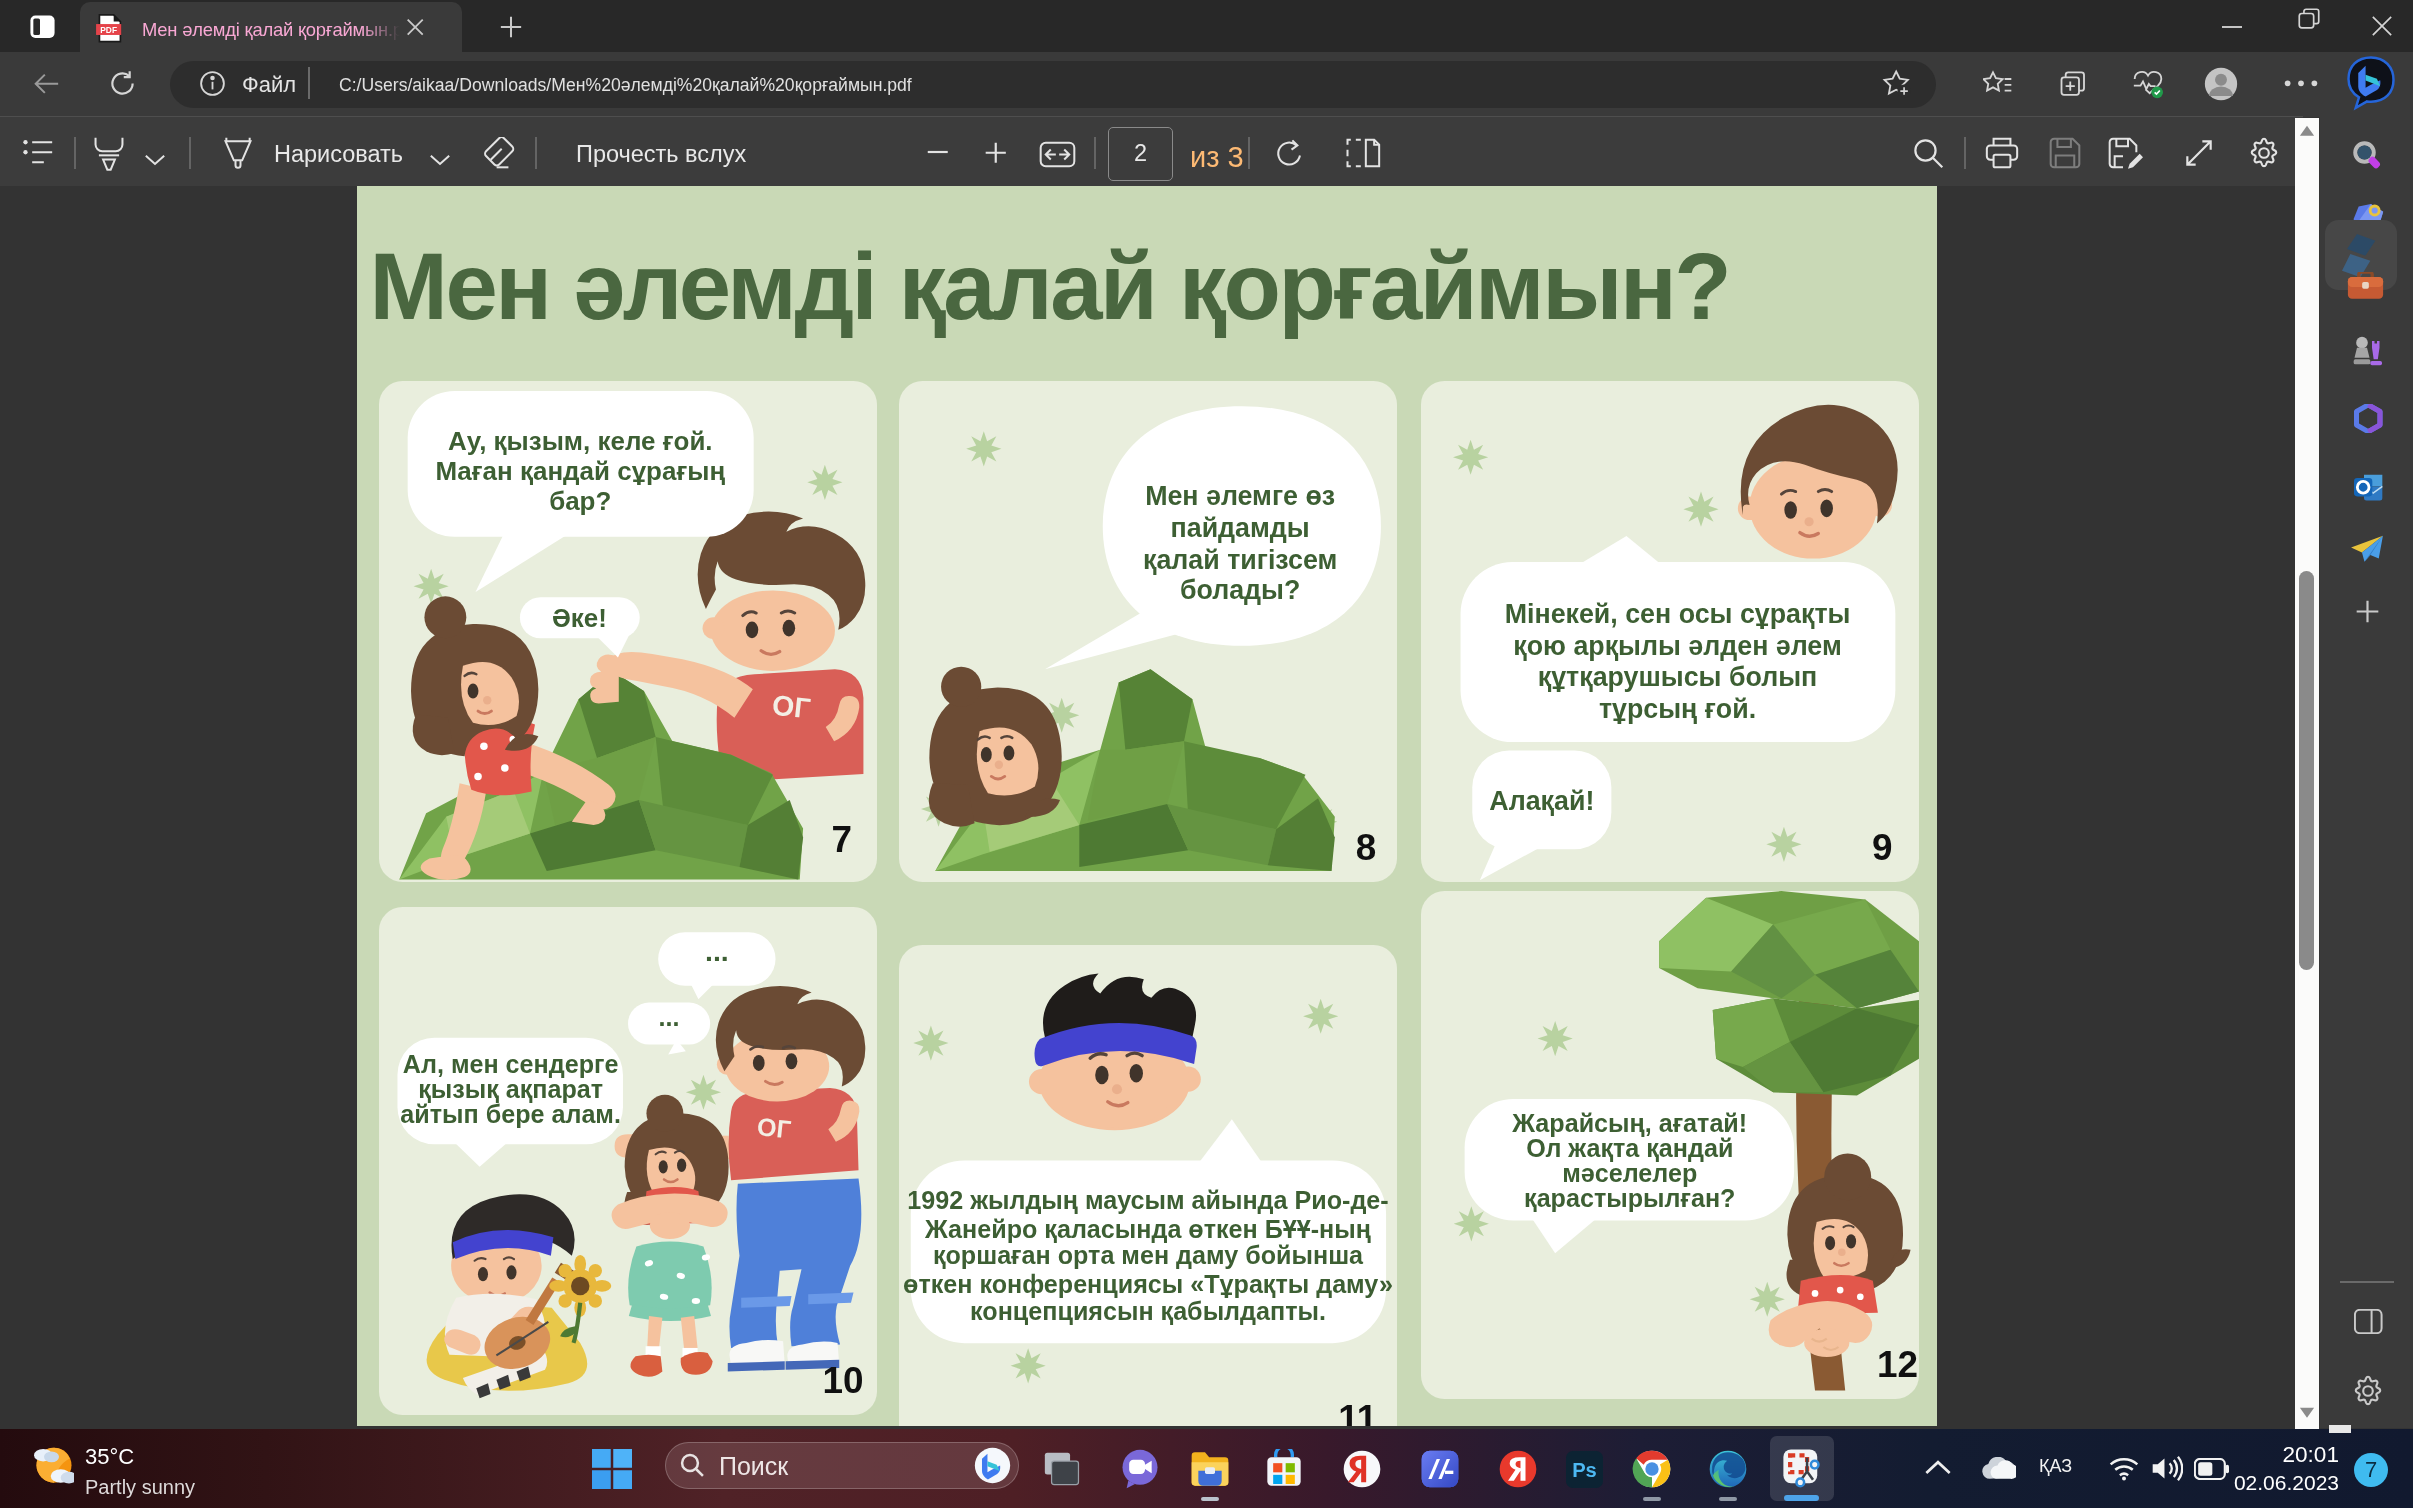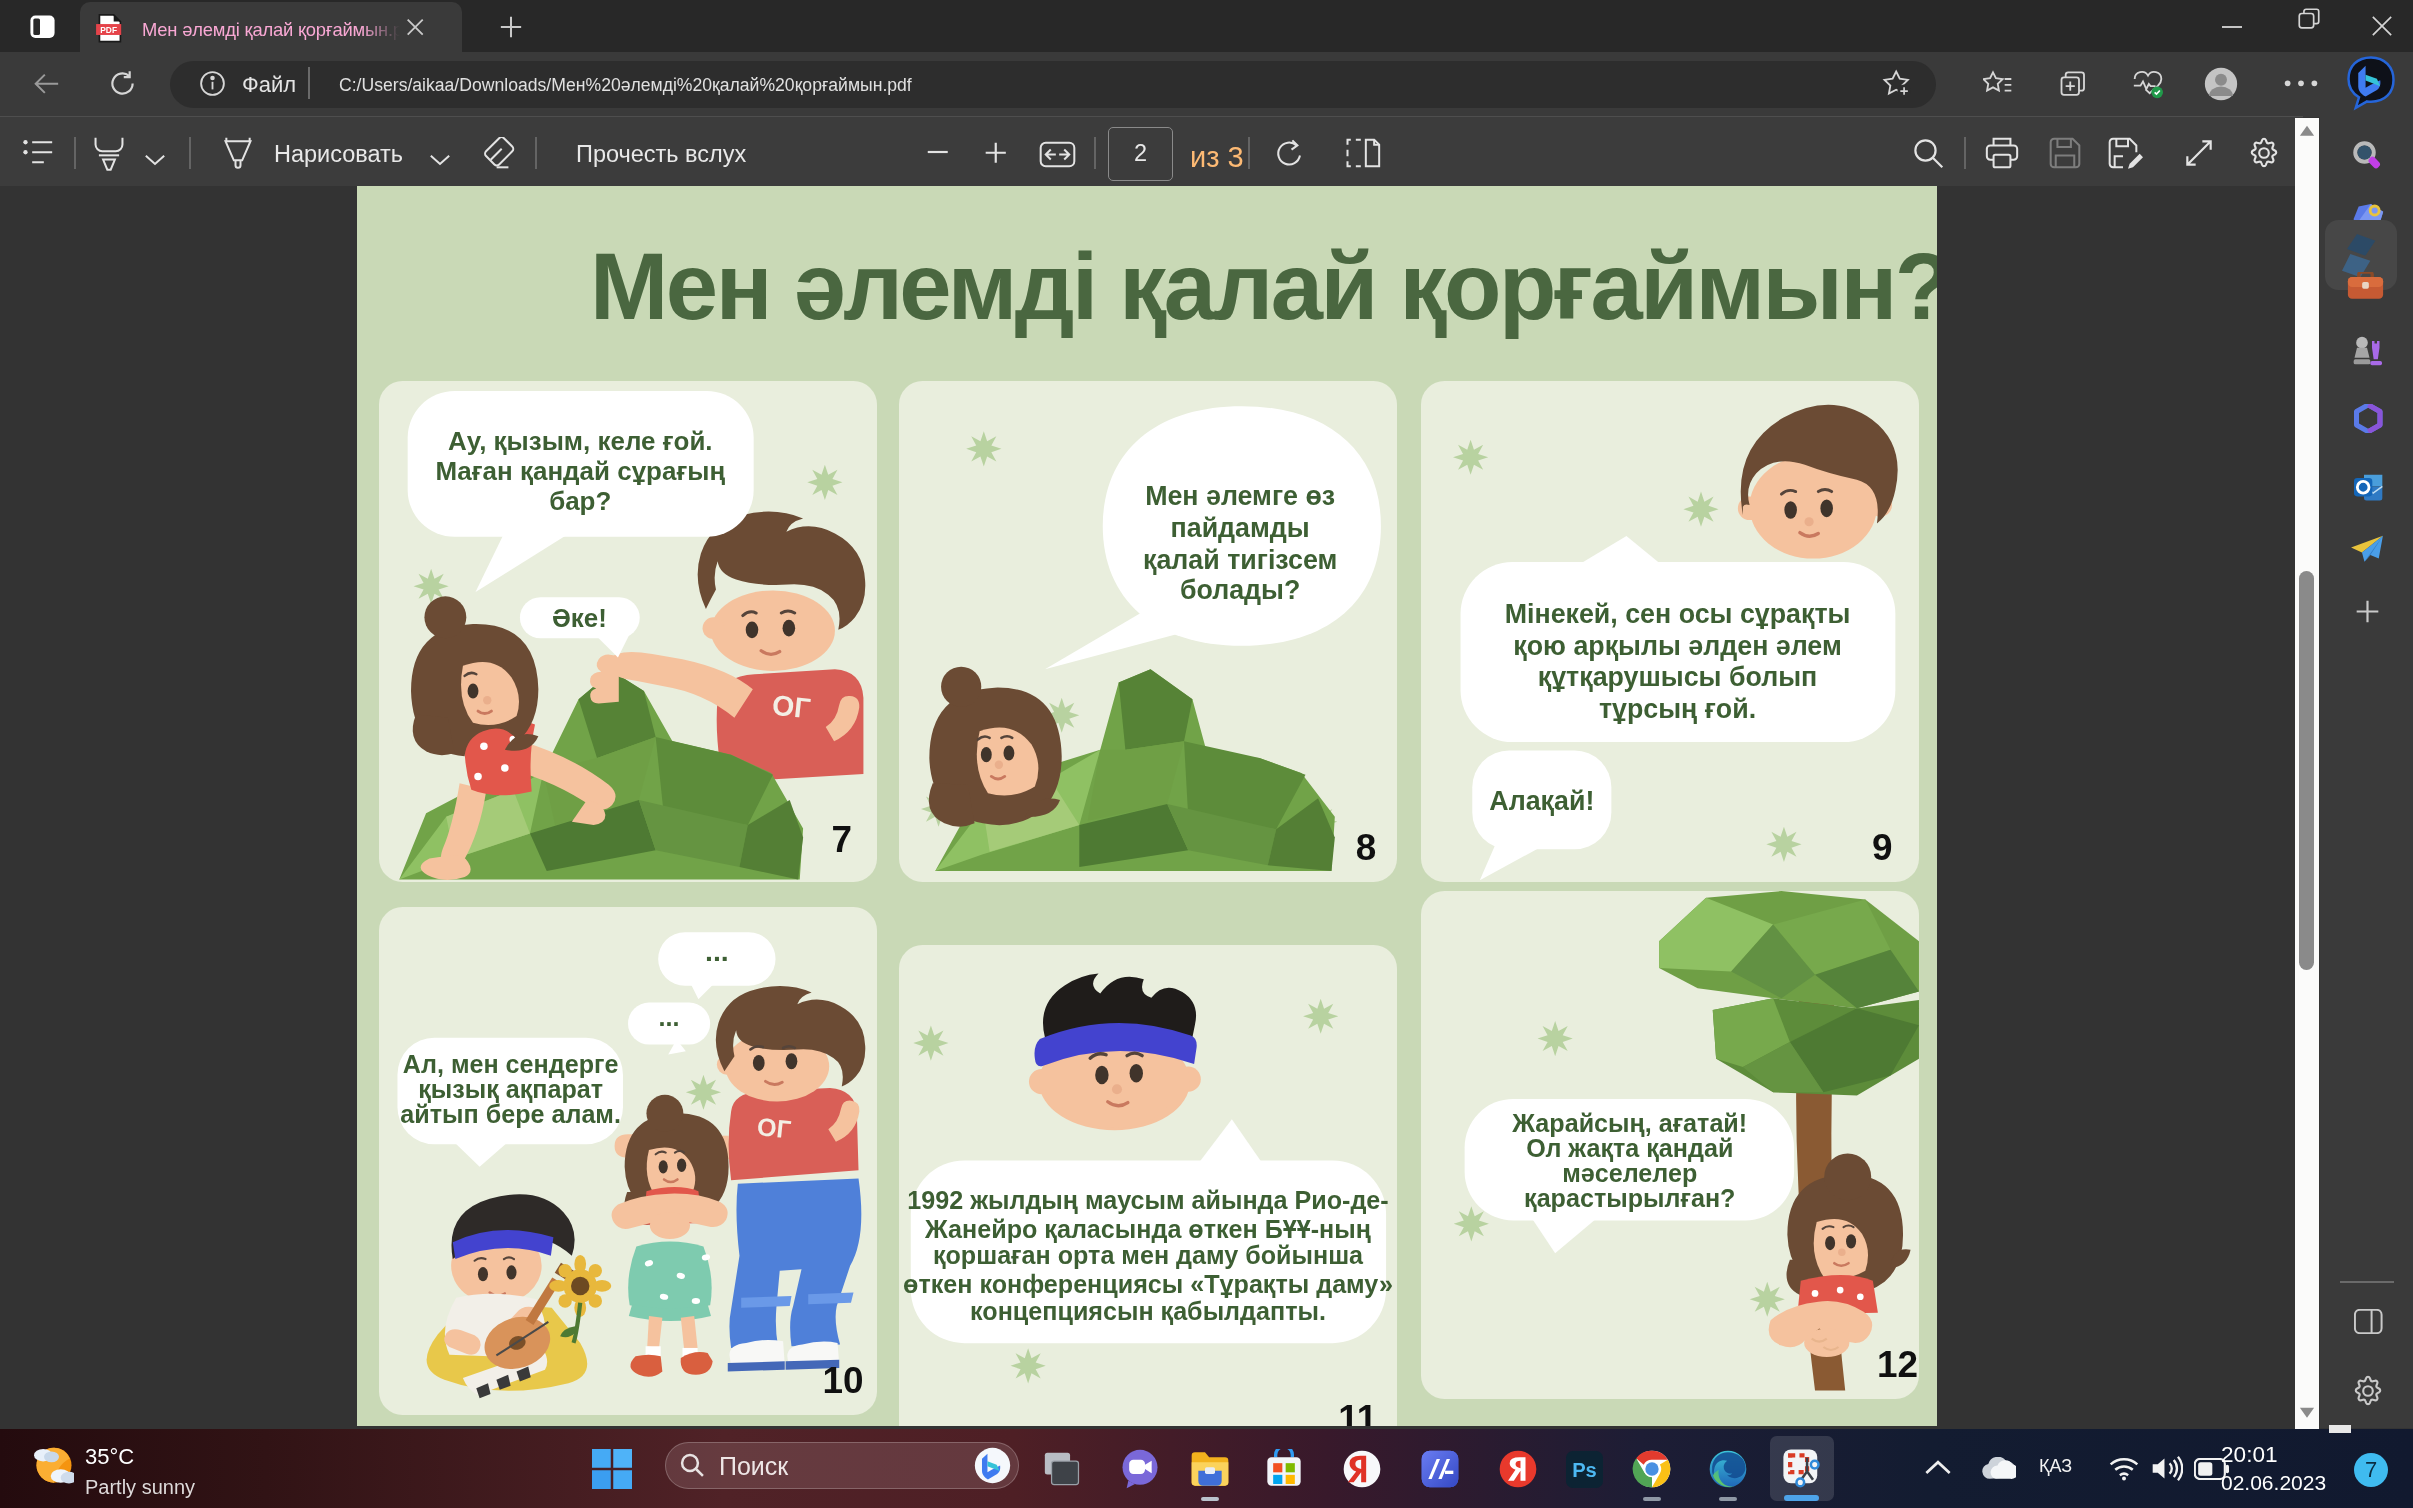--- a/index.html
+++ b/index.html
@@ -215,21 +215,21 @@
     <path d="M22 4 h10 v10 M32 4 L4 32 M4 22 v10 h10"></path>
   </svg>
 
 <svg class="abs" style="left:2248px;top:137px" width="32" height="32" viewBox="0 0 24 24" fill="none" stroke="#e3e3e3" stroke-width="1.6">
 <path d="M10.6 2.3 a1.5 1.5 0 0 1 2.8 0 l.5 1.4 a1.5 1.5 0 0 0 1.8 1 l1.4 -.4 a1.5 1.5 0 0 1 1.9 2 l-.6 1.4 a1.5 1.5 0 0 0 .7 1.9 l1.3.7 a1.5 1.5 0 0 1 0 2.6 l-1.3.7 a1.5 1.5 0 0 0 -.7 1.9 l.6 1.4 a1.5 1.5 0 0 1 -1.9 2 l-1.4 -.4 a1.5 1.5 0 0 0 -1.8 1 l-.5 1.4 a1.5 1.5 0 0 1 -2.8 0 l-.5 -1.4 a1.5 1.5 0 0 0 -1.8 -1 l-1.4.4 a1.5 1.5 0 0 1 -1.9 -2 l.6 -1.4 a1.5 1.5 0 0 0 -.7 -1.9 l-1.3 -.7 a1.5 1.5 0 0 1 0 -2.6 l1.3 -.7 a1.5 1.5 0 0 0 .7 -1.9 l-.6 -1.4 a1.5 1.5 0 0 1 1.9 -2 l1.4.4 a1.5 1.5 0 0 0 1.8 -1 z"></path>
     <circle cx="12" cy="12" r="3.6"></circle>
   </svg>
 
 <div id="viewer"></div>
 <div id="page">
- <div style="position:absolute;left:12.6px;top:47px;width:1580px;text-align:right;font-size:94px;font-weight:bold;color:#4a6740;letter-spacing:-2.5px;">Мен әлемді қалай қорғаймын?</div>
+ <div style="position:absolute;left:12.6px;top:47px;width:1580px;text-align:left;font-size:94px;font-weight:bold;color:#4a6740;letter-spacing:-2.5px;">Мен әлемді қалай қорғаймын?</div>
  <div class="panel" style="left:22px;top:195px;height:501px;">
   <svg width="498" height="501" viewBox="0 0 594 598">
    <g fill="#b8d2a0">
     <path d="M532 100 l4 12 11 -6 -6 11 12 4 -12 4 6 11 -11 -6 -4 12 -4 -12 -11 6 6 -11 -12 -4 12 -4 -6 -11 11 6 z"></path>
     <path d="M62 224 l4 12 11 -6 -6 11 12 4 -12 4 6 11 -11 -6 -4 12 -4 -12 -11 6 6 -11 -12 -4 12 -4 -6 -11 11 6 z"></path>
    </g>
 
    <g>
     <path d="M404 380 q6 -28 44 -30 l96 -6 q32 2 34 34 l0 91 -168 10 q-10 -60 -6 -99z" fill="#d95f57"></path>
     <text x="468" y="398" font-size="34" font-weight="bold" fill="#f3efe5" transform="rotate(6 468 398)">ОГ</text>
@@ -816,16 +816,16 @@
  <path d="M2 11 h6 l8 -7 v24 l-8 -7 h-6 z" fill="#f2f2f2" stroke="none"></path>
  <path d="M22 10 a8 8 0 0 1 0 12"></path>
     <path d="M27 6 a15 15 0 0 1 0 20"></path>
     <path d="M32 2 a22 22 0 0 1 0 28"></path>
 </svg>
 <svg class="abs" style="left:2194px;top:1458px" width="35" height="22" viewBox="0 0 42 26">
  <rect x="1" y="1" width="36" height="24" rx="6" fill="none" stroke="#f2f2f2" stroke-width="2.6"></rect>
  <rect x="38" y="8" width="4" height="10" rx="2" fill="#f2f2f2"></rect>
  <rect x="5" y="5" width="17" height="16" rx="3" fill="#f2f2f2"></rect>
 </svg>
-<div class="abs" style="left:2221px;top:1441px;width:118px;height:55px;color:#fff;font-size:22.6px;text-align:left;line-height:28px;">20:01<br><span style="font-size:21px;">02.06.2023</span></div>
+<div class="abs" style="left:2221px;top:1441px;width:118px;height:55px;color:#fff;font-size:22.6px;text-align:right;line-height:28px;">20:01<br><span style="font-size:21px;">02.06.2023</span></div>
 <div class="abs" style="left:2354px;top:1453px;width:34px;height:34px;border-radius:50%;background:#3fbbf0;color:#0a2c42;font-size:22px;text-align:center;line-height:34px;">7</div>
 <div class="abs" style="left:2329px;top:1425px;width:22px;height:7.5px;background:#e8e8e8;"></div>
 
 
 </body></html>

